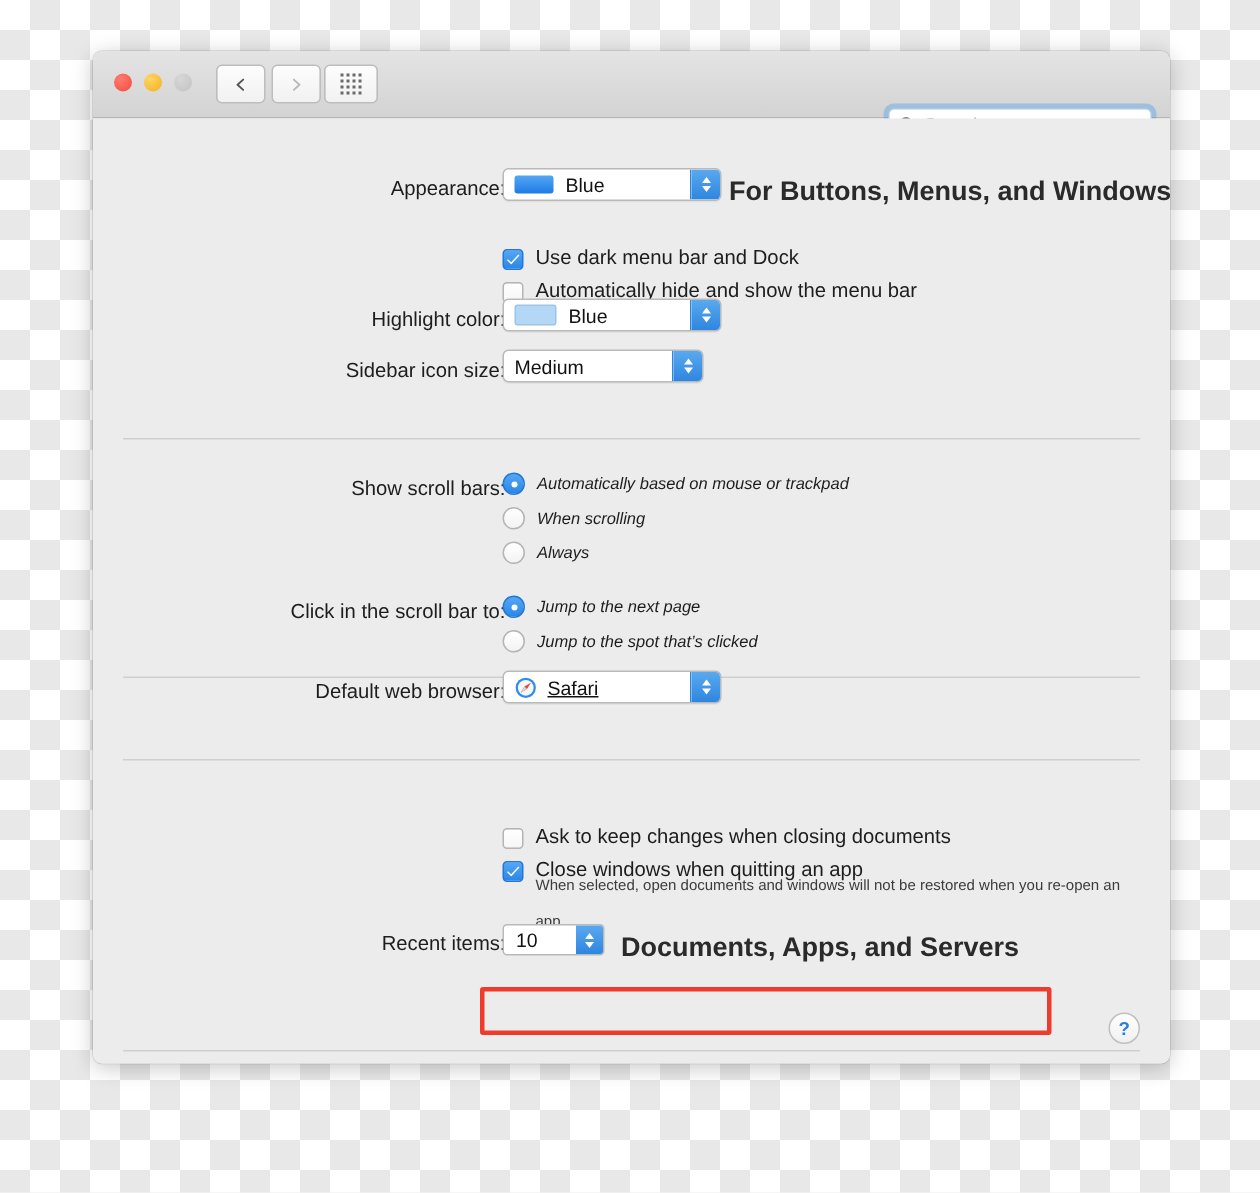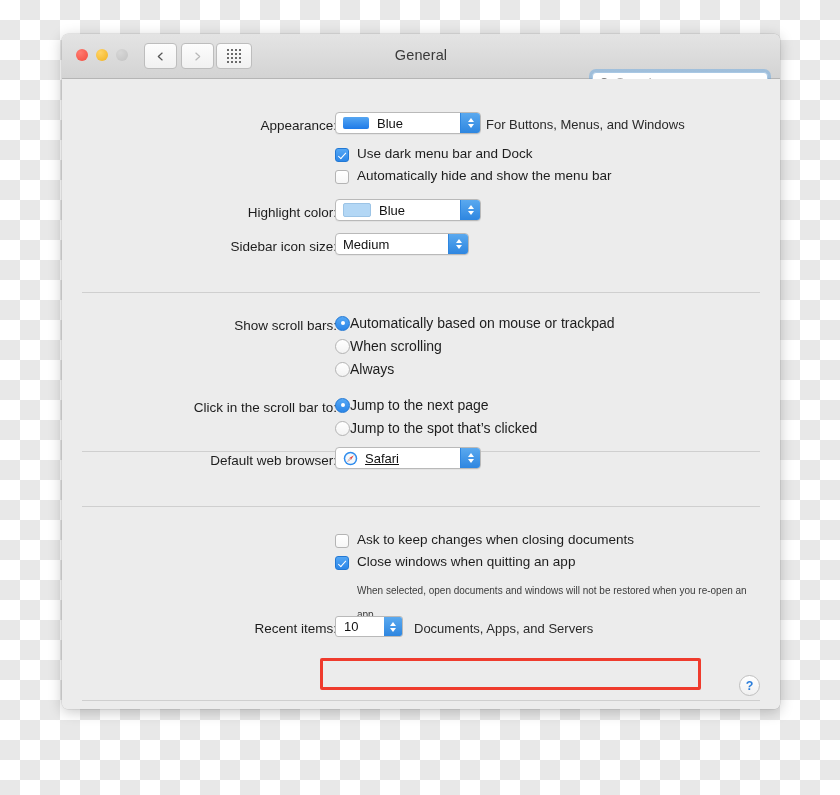--- a/index.html
+++ b/index.html
@@ -159,21 +159,21 @@
 
   .swatch {
     width: 26px; height: 12px;
     border-radius: 2px;
     margin-right: 8px;
     flex: 0 0 auto;
   }
   .appicon { margin-right: 7px; flex: 0 0 auto; }
 
   
-  .cbrow { position: absolute; display: flex; align-items: flex-end; }
+  .cbrow { position: absolute; display: flex; align-items: center; margin-top: 18px; }
   .cbox {
     width: 14px; height: 14px;
     border-radius: 3px;
     box-sizing: border-box;
     flex: 0 0 auto;
     margin-top: 1px;
     position: relative;
   }
   .cbox.off {
     background: linear-gradient(to bottom, #ffffff, #f6f6f6);
@@ -216,32 +216,33 @@
     border: 1px solid #2278d4;
   }
   .radio.on::after {
     content: "";
     position: absolute;
     left: 4.5px; top: 4.5px;
     width: 4px; height: 4px;
     border-radius: 50%;
     background: #fff;
   }
-  .rbtext { font-size: 14px; color: #1d1d1d; }
+  .rbtext { margin-left: 8px; font-size: 11px; color: #1d1d1d; font-style: italic; }
 
   .hint {
     position: absolute;
     font-size: 10px; color: #3c3c3c;
     line-height: 24px;
     width: 400px;
   }
   .sidenote {
     position: absolute;
-    font-size: 13px; color: #2a2a2a;
+    font-size: 18px; color: #2a2a2a;
     white-space: nowrap;
+    font-weight: bold;
   }
 
   
   .stepperbox {
     position: absolute;
     height: 21px; width: 68px;
     background: #fff;
     border: 1px solid #b9b9b9;
     border-radius: 3px;
     box-sizing: border-box;
@@ -318,21 +319,20 @@
           <i></i>
           <i></i>
           <i></i>
         <i></i>
           <i></i>
           <i></i>
           <i></i>
       </span>
     </div>
 
-    <div class="wtitle">General</div>
 
     <div class="searchwrap">
       <div class="searchring"></div>
       <div class="searchfield">
         <svg class="magn" width="12" height="12" viewBox="0 0 12 12">
           <circle cx="5" cy="5" r="3.4" fill="none" stroke="#7d7d7d" stroke-width="1.3"></circle>
           <line x1="7.6" y1="7.6" x2="10.6" y2="10.6" stroke="#7d7d7d" stroke-width="1.4" stroke-linecap="round"></line>
         </svg>
         <span class="searchph">Search</span>
       </div>

